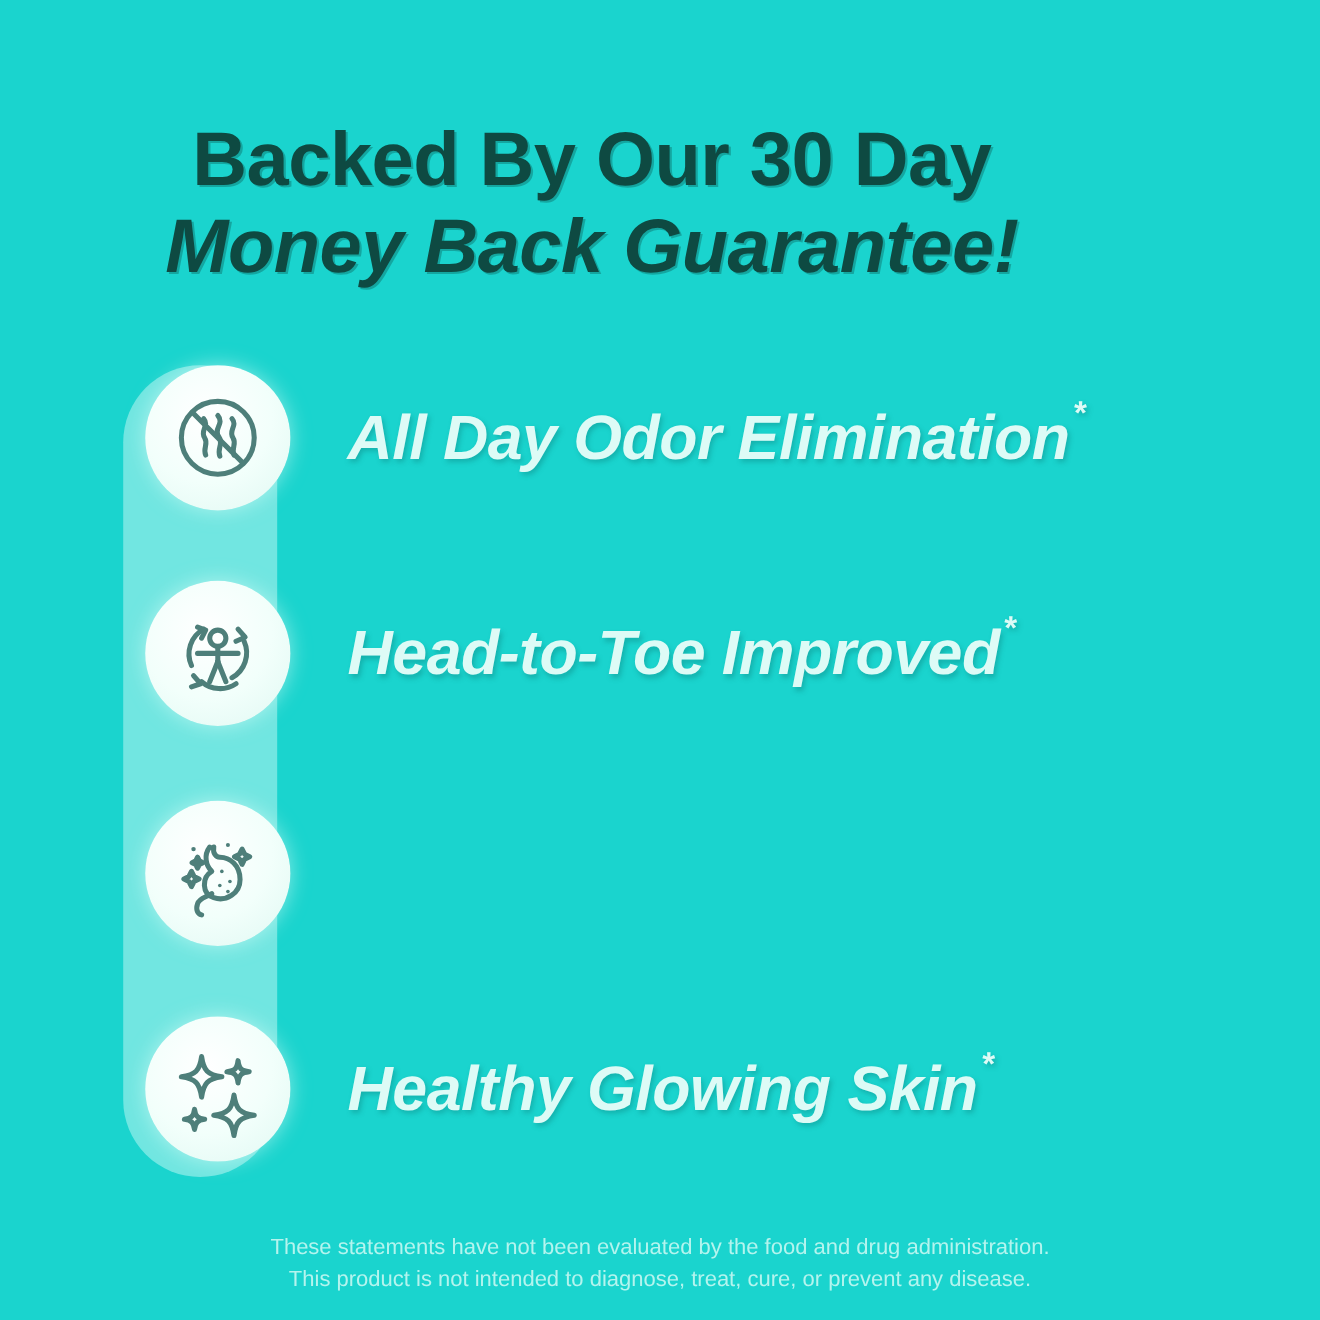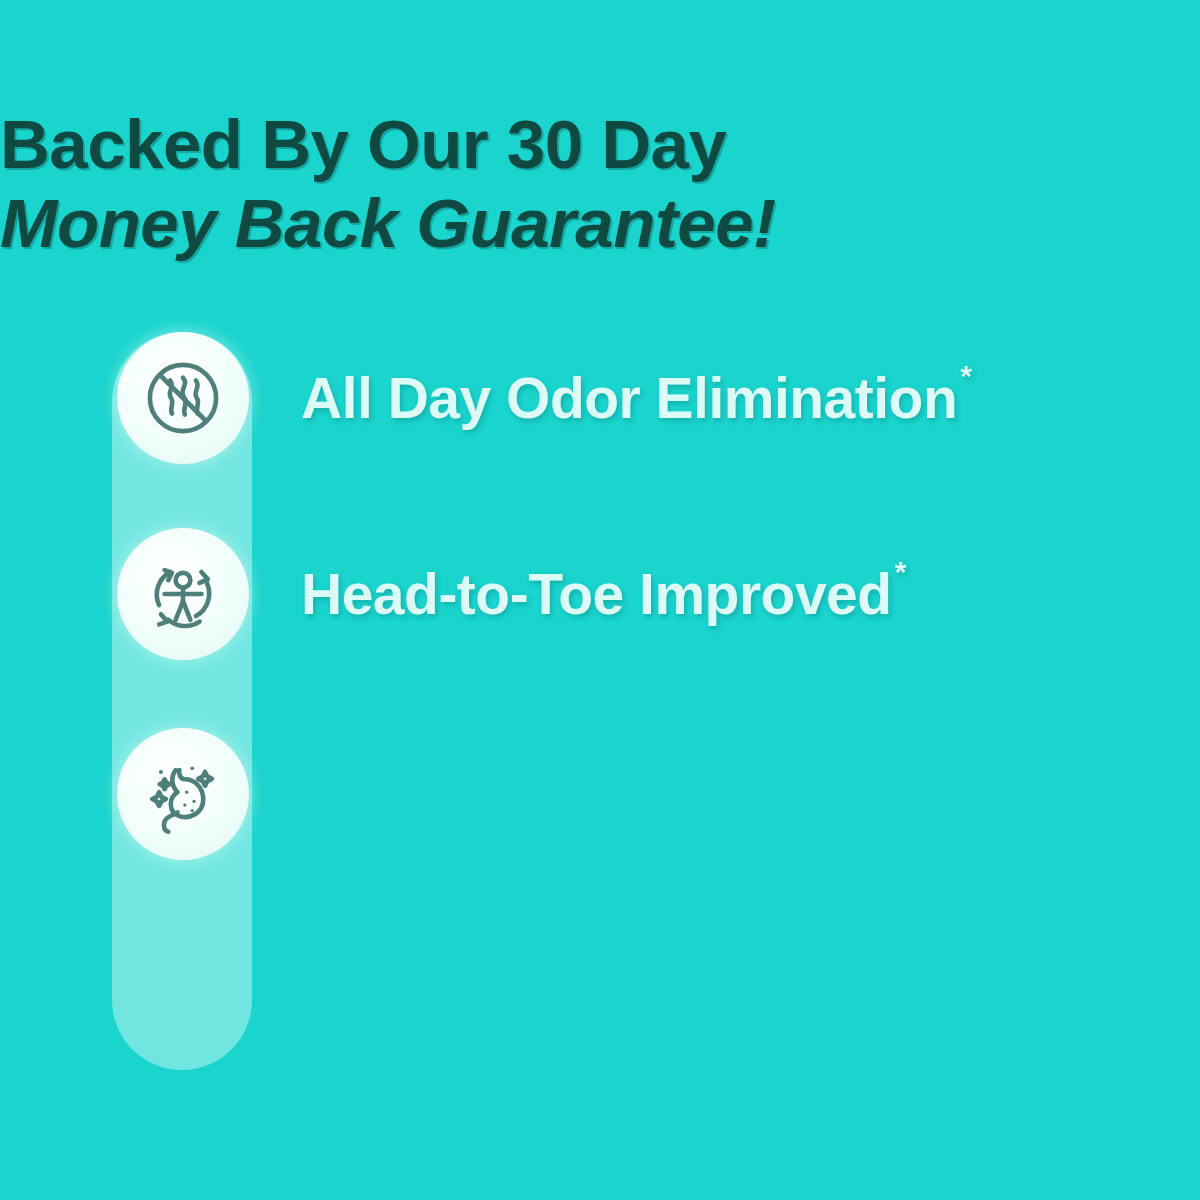--- a/index.html
+++ b/index.html
@@ -21,20 +21,21 @@
     background: #1ad4ce;
     overflow: hidden;
   }
 
   
   .headline {
     position: absolute;
     top: 108px;
     left: 0;
     width: 1076px;
+    text-align: center;
     color: #0e4a42;
     line-height: 1.06;
     user-select: none;
   }
   .headline-line1 {
     display: block;
     font-size: 69px;
     font-weight: bold;
     letter-spacing: -0.5px;
     text-shadow: 2px 2px 0 rgba(8,60,54,0.30);
@@ -63,25 +64,26 @@
   .benefits {
     position: absolute;
     left: 0;
     top: 332px;
     width: 1200px;
     height: 740px;
   }
 
   .benefit-row {
     position: absolute;
-    left: 1px;
+    left: 16px;
     width: 976px;
     height: 132px;
     display: flex;
     align-items: center;
+    font-style: italic;
   }
   .benefit-row.r1 { top: 0px; }
   .benefit-row.r2 { top: 196px; }
   .benefit-row.r3 { top: 396px; }
   .benefit-row.r4 { top: 592px; }
 
   .icon-badge {
     position: absolute;
     left: 116px;
     top: 0;
@@ -208,17 +210,34 @@
           <circle class="ico-fill" cx="60" cy="68" r="1.8"></circle>
           <path class="ico-stroke" d="M74 26 l2.5 5 l5 2.5 l-5 2.5 l-2.5 5 l-2.5 -5 l-5 -2.5 l5 -2.5 z" stroke-width="3"></path>
           <path class="ico-stroke" d="M24 48 l2.5 5 l5 2.5 l-5 2.5 l-2.5 5 l-2.5 -5 l-5 -2.5 l5 -2.5 z" stroke-width="3"></path>
           <path class="ico-stroke" d="M30 34 l1.8 3.6 l3.6 1.8 l-3.6 1.8 l-1.8 3.6 l-1.8 -3.6 l-3.6 -1.8 l3.6 -1.8 z" stroke-width="2.5"></path>
           <circle class="ico-fill" cx="26" cy="26" r="2.2"></circle>
           <circle class="ico-fill" cx="60" cy="22" r="2"></circle>
         </svg>
       </div>
     </div>
 
+    <div class="benefit-row r4">
+      <div class="icon-badge">
+        <svg viewBox="0 0 100 100" aria-hidden="true">
+          <path class="ico-stroke" d="M34 18 C36 32 40 36 54 38 C40 40 36 44 34 58 C32 44 28 40 14 38 C28 36 32 32 34 18 z"></path>
+          <path class="ico-stroke" d="M66 56 C68 70 72 74 86 76 C72 78 68 82 66 96 C64 82 60 78 46 76 C60 74 64 70 66 56 z"></path>
+          <path class="ico-stroke" d="M70 22 C71 30 73 32 81 33 C73 34 71 36 70 44 C69 36 67 34 59 33 C67 32 69 30 70 22 z"></path>
+          <path class="ico-stroke" d="M27 70 C28 77 30 79 37 80 C30 81 28 83 27 90 C26 83 24 81 17 80 C24 79 26 77 27 70 z"></path>
+        </svg>
+      </div>
+      <div class="benefit-label">
+        <span>Healthy Glowing Skin</span><span class="star">*</span>
+      </div>
+    </div>
 
   </div>
 
+  <div class="disclaimer">
+    <span>These statements have not been evaluated by the food and drug administration.</span>
+    <span>This product is not intended to diagnose, treat, cure, or prevent any disease.</span>
+  </div>
 
 </div>
 
 </body></html>

